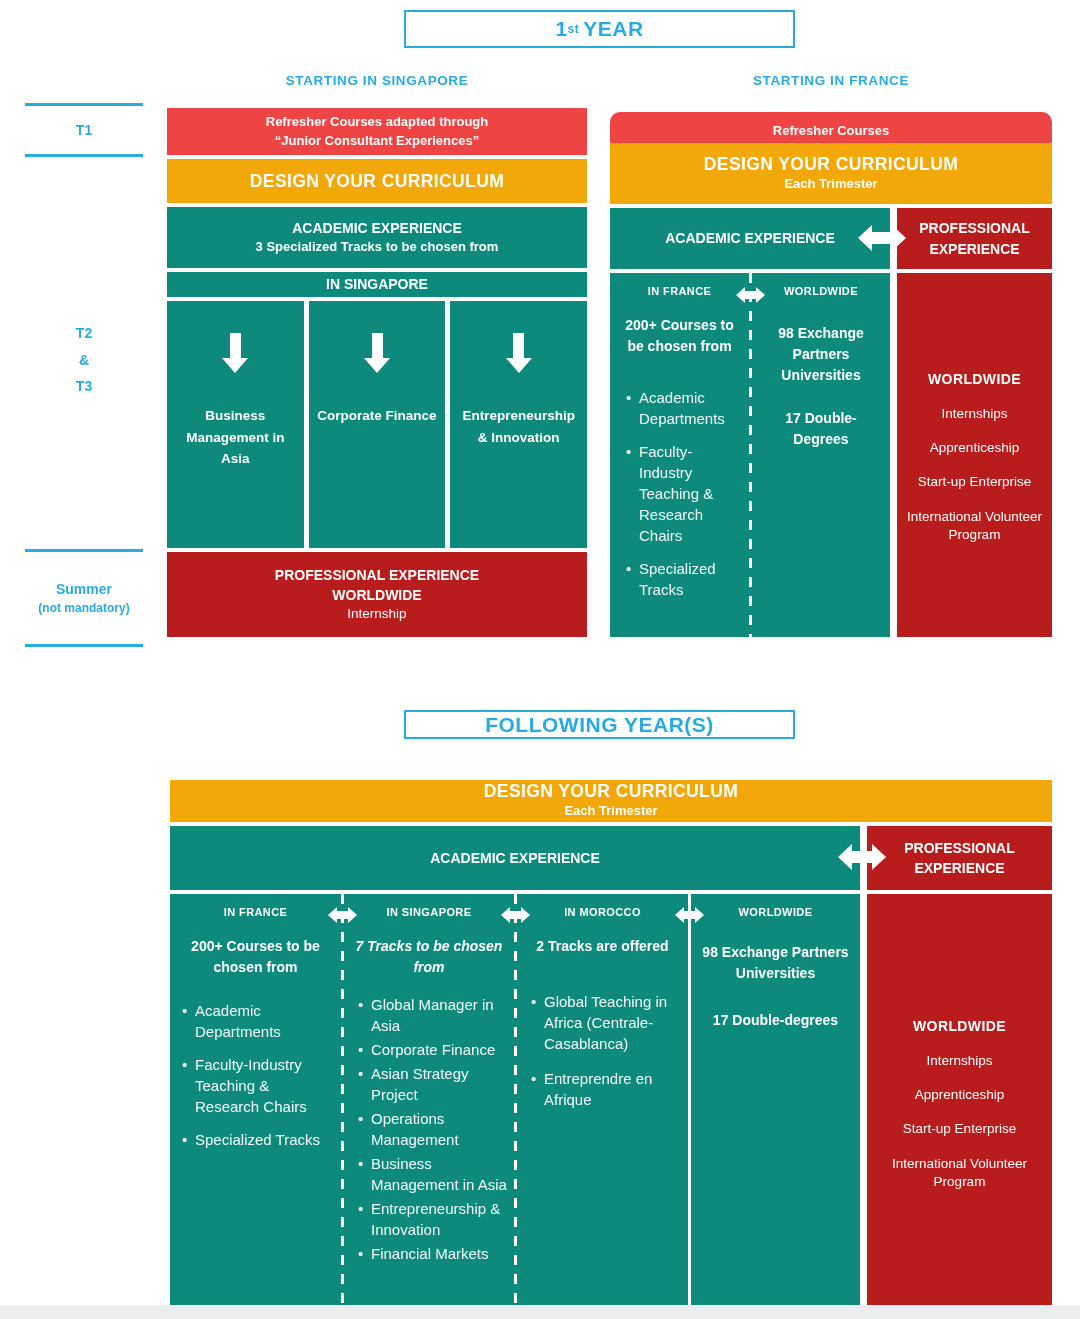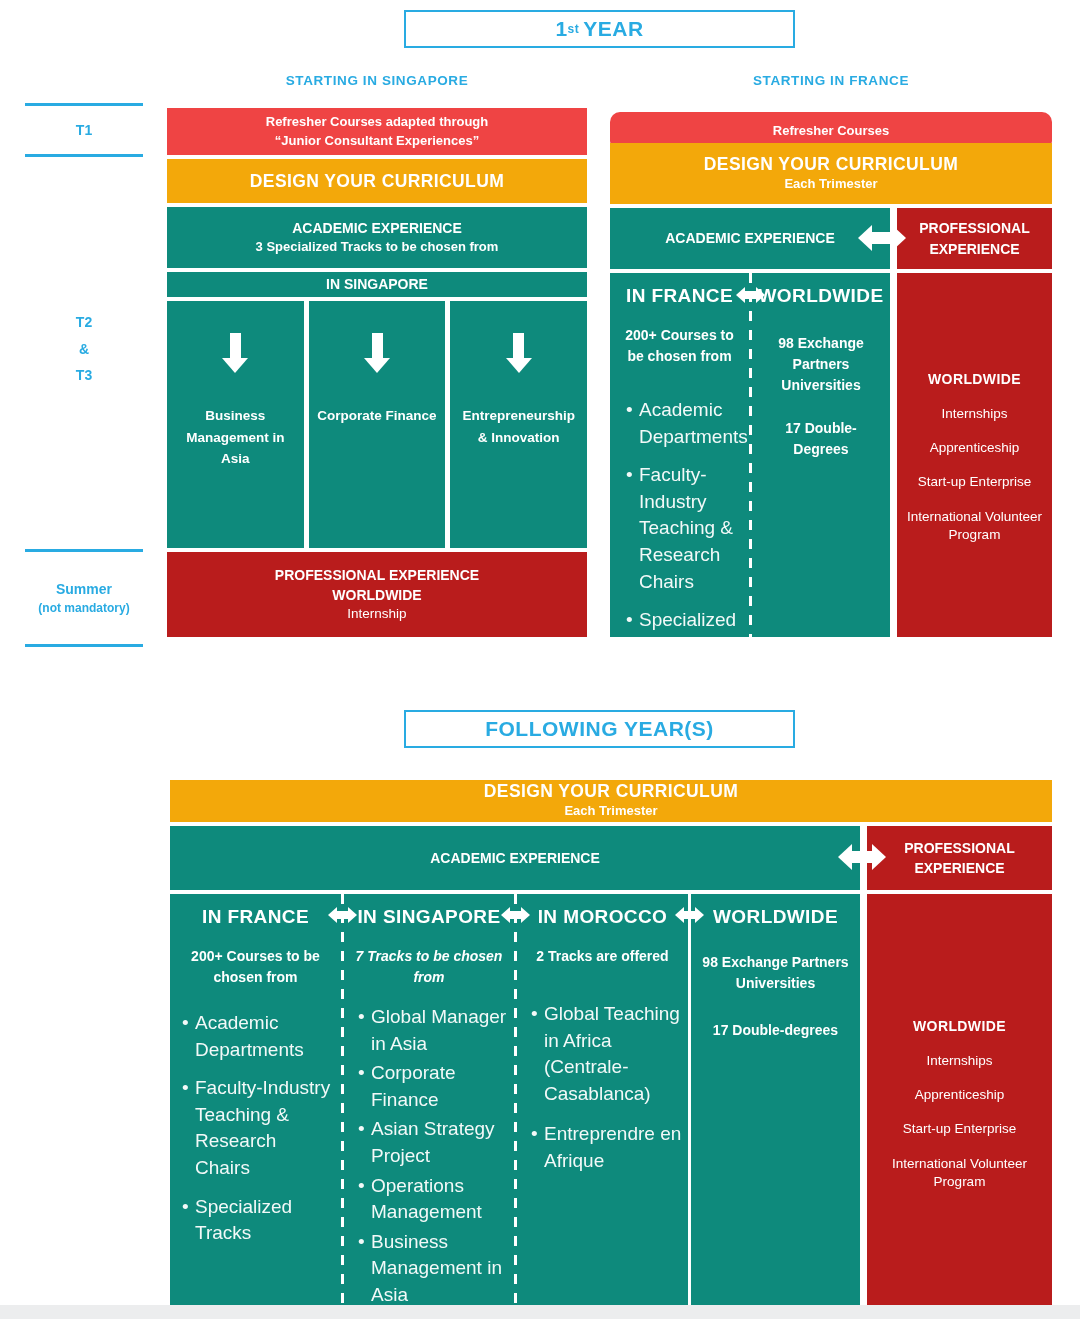--- a/index.html
+++ b/index.html
@@ -35,23 +35,23 @@
   .h-arrow .bar-mid{width:20px;height:12px;background:#fff;}
   .h-arrow .tr{width:0;height:0;border-top:13px solid transparent;border-bottom:13px solid transparent;border-left:14px solid #fff;}
   .h-arrow.small .tl{border-top-width:8px;border-bottom-width:8px;border-right-width:9px;}
   .h-arrow.small .bar-mid{width:11px;height:8px;}
   .h-arrow.small .tr{border-top-width:8px;border-bottom-width:8px;border-left-width:9px;}
   
   .v-dash{width:3px;background:repeating-linear-gradient(to bottom,#fff 0 10px,rgba(255,255,255,0) 10px 19px);}
   .v-solid{width:3px;background:#fff;}
   
   .subcol{box-sizing:border-box;color:#fff;text-align:center;padding-top:12px;}
-  .subcol .loc-hdr{font-weight:bold;font-size:19px;letter-spacing:.4px;margin-bottom:18px;}
+  .subcol .loc-hdr{font-weight:bold;font-size:11px;letter-spacing:.4px;margin-bottom:18px;}
   .intro-bold{font-weight:bold;font-size:14px;line-height:1.5;margin:4px auto 16px;}
-  .bullets{text-align:left;color:rgba(255,255,255,.95);font-size:19px;line-height:1.4;}
+  .bullets{text-align:left;color:rgba(255,255,255,.95);font-size:15px;line-height:1.4;}
   .bullet{position:relative;padding-left:13px;margin-bottom:12px;}
   .bullet::before{content:"•";position:absolute;left:0;}
   .bullets.tight .bullet{margin-bottom:3px;}
   .bullets.med .bullet{margin-bottom:14px;}
   .wd-item{font-weight:bold;font-size:14px;line-height:1.5;margin-bottom:22px;}
   
   .prof-panel{box-sizing:border-box;color:#fff;text-align:center;}
   .prof-panel .p-hdr{font-weight:bold;font-size:14px;letter-spacing:.4px;margin-bottom:18px;}
   .prof-panel .p-item{font-size:13.5px;line-height:1.35;margin-bottom:16px;padding:0 8px;}
   .footer-strip{background:#ECEDEE;}
@@ -65,21 +65,21 @@
     <span>1</span>
       <sup>st</sup>
       <span>YEAR</span>
   </div>
 
   <div class="abs col-header" style="left:167px;top:73px;width:420px;">STARTING IN SINGAPORE</div>
   <div class="abs col-header" style="left:610px;top:73px;width:442px;">STARTING IN FRANCE</div>
 
   <div class="abs side-label" style="left:25px;top:103px;width:118px;height:54px;font-size:14px;">T1</div>
 
-  <div class="abs" style="left:25px;top:309px;width:118px;text-align:center;color:#29ABE2;font-weight:bold;font-size:14px;line-height:1.9;">
+  <div class="abs" style="left:25px;top:320px;width:118px;text-align:center;color:#29ABE2;font-weight:bold;font-size:14px;line-height:1.9;">
       <div>T2</div>
       <div>&amp;</div>
       <div>T3</div>
     </div>
 
   <div class="abs side-label" style="left:25px;top:549px;width:118px;height:98px;">
     <div style="font-size:14px;">Summer</div>
     <div style="font-size:12px;margin-top:4px;">(not mandatory)</div>
   </div>
 
@@ -176,21 +176,21 @@
   <div class="abs brown prof-panel" style="left:897px;top:273px;width:155px;height:364px;padding-top:98px;">
     <div class="p-hdr">WORLDWIDE</div>
     <div>
         <div class="p-item">Internships</div>
         <div class="p-item">Apprenticeship</div>
         <div class="p-item">Start-up Enterprise</div>
         <div class="p-item">International Volunteer Program</div>
       </div>
   </div>
 
-  <div class="abs title-box" style="left:404px;top:710px;width:391px;height:38px;">FOLLOWING YEAR(S)</div>
+  <div class="abs title-box" style="left:404px;top:710px;width:391px;height:29px;">FOLLOWING YEAR(S)</div>
 
   <div class="abs bar orange" style="left:170px;top:780px;width:882px;height:42px;">
     <div class="bold17">DESIGN YOUR CURRICULUM</div>
     <div class="bold13">Each Trimester</div>
   </div>
 
   <div class="abs bar teal bold14" style="left:170px;top:826px;width:690px;height:64px;">ACADEMIC EXPERIENCE</div>
   <div class="abs bar brown" style="left:867px;top:826px;width:185px;height:64px;">
     <div class="bold14" style="width:140px;">PROFESSIONAL EXPERIENCE</div>
   </div>

